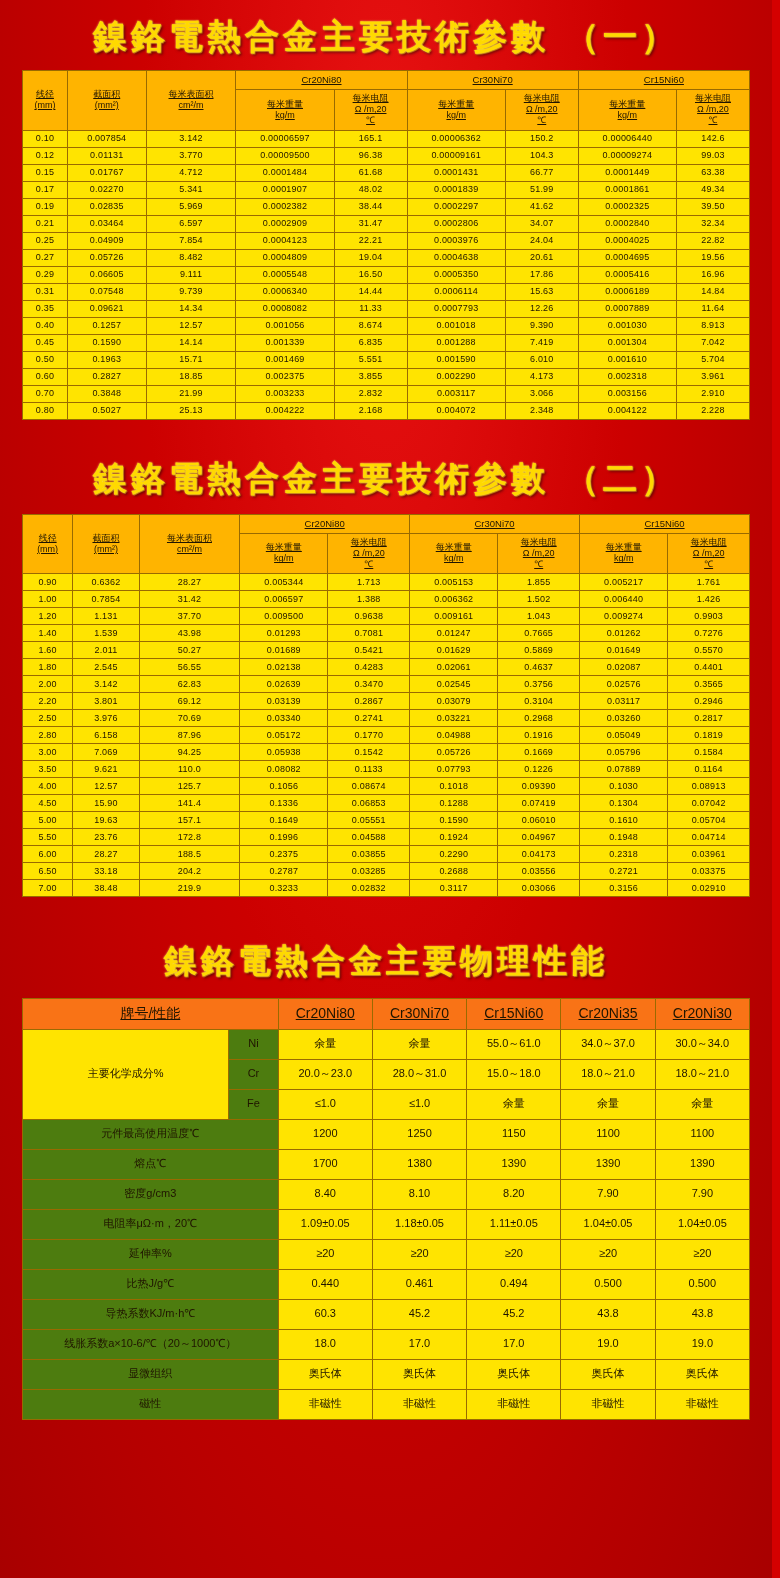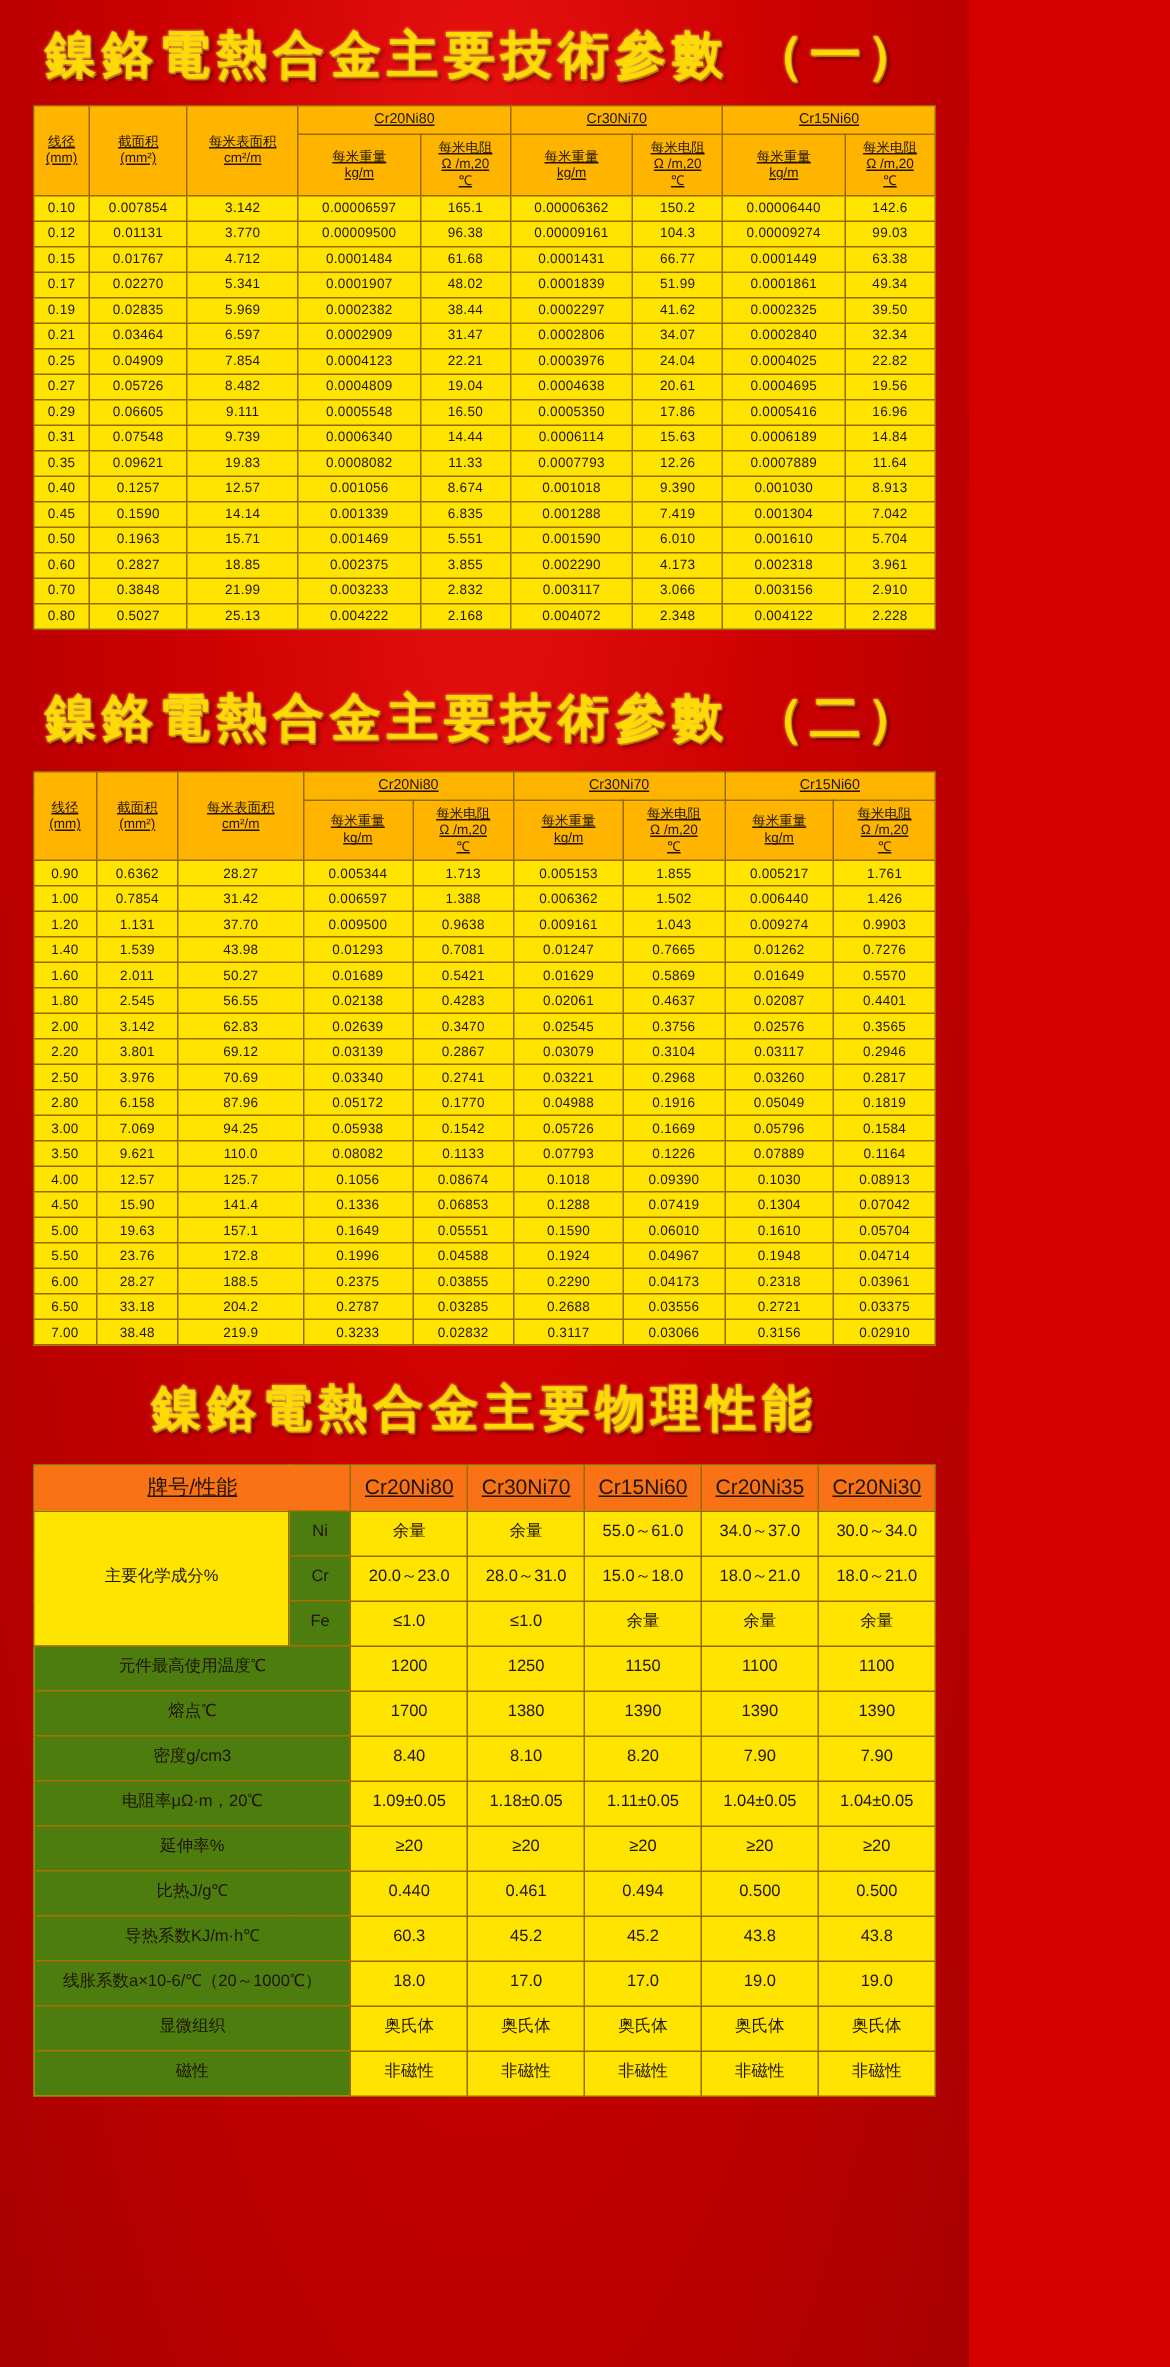--- a/index.html
+++ b/index.html
@@ -4,42 +4,42 @@
 <style>
   * { box-sizing: border-box; }
   html, body { margin: 0; padding: 0; }
   body {
     width: 780px;
     background: #d40000;
     font-family: "Liberation Sans", sans-serif;
     color: #000;
   }
   .page {
-    width: 646px;
+    width: 772px;
     min-height: 1578px;
     background:
       radial-gradient(ellipse at 50% 12%, #e81212 0%, #cc0000 45%, #a80000 100%);
     padding: 0 0 18px 0;
     position: relative;
     overflow: hidden;
   }
   .title {
     text-align: center;
     font-family: "DejaVu Sans", "Liberation Sans", sans-serif;
     font-weight: bold;
     color: #ffd900;
     letter-spacing: 4px;
     text-shadow:
       0 0 2px #fff36b,
       1px 1px 0 #b35c00,
       2px 2px 3px rgba(0,0,0,0.55);
   }
   .title-1 { font-size: 34px; padding: 14px 0 10px; }
   .title-2 { font-size: 34px; padding: 36px 0 12px; }
-  .title-3 { font-size: 33px; padding: 20px 0 14px; }
+  .title-3 { font-size: 33px; padding: 20px 0 14px; margin-top: 22px; }
 
   .tbl-wrap { padding: 0 22px; }
   table {
     border-collapse: collapse;
     width: 100%;
     background: #ffe400;
     font-size: 9px;
     color: #201500;
   }
   table.t1, table.t2 { font-size: 9px; }
@@ -249,21 +249,21 @@
             <td>0.0006340</td>
             <td>14.44</td>
             <td>0.0006114</td>
             <td>15.63</td>
             <td>0.0006189</td>
             <td>14.84</td>
           </tr>
           <tr>
             <td>0.35</td>
             <td>0.09621</td>
-            <td>19.83</td>
+            <td>14.34</td>
             <td>0.0008082</td>
             <td>11.33</td>
             <td>0.0007793</td>
             <td>12.26</td>
             <td>0.0007889</td>
             <td>11.64</td>
           </tr>
           <tr>
             <td>0.40</td>
             <td>0.1257</td>

